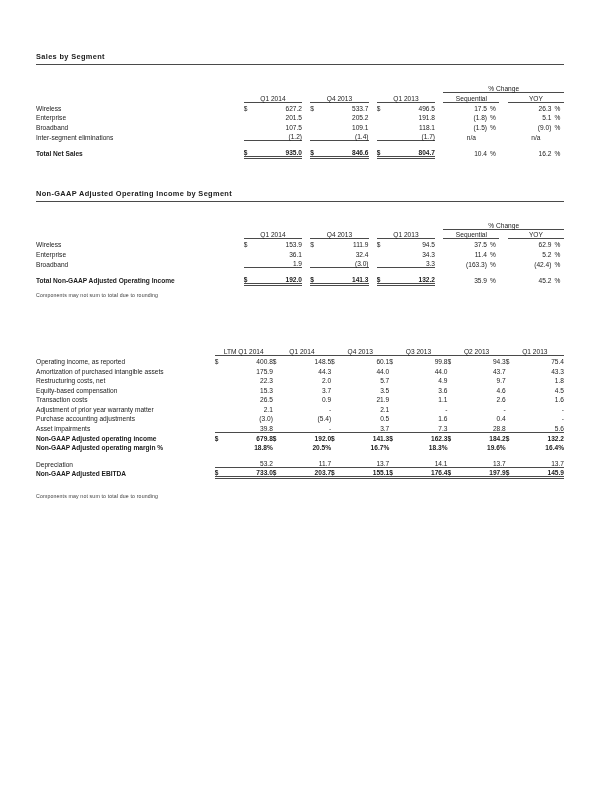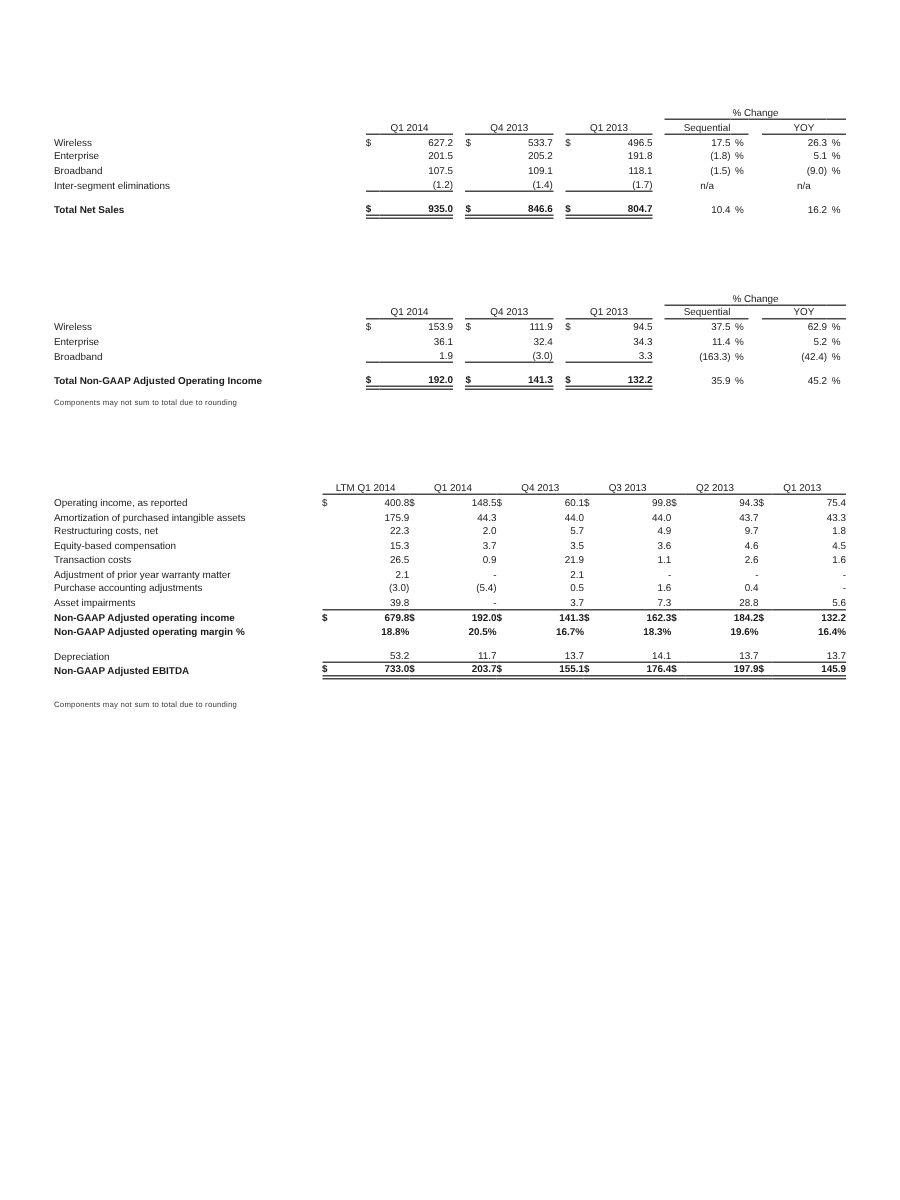--- a/index.html
+++ b/index.html
@@ -53,20 +53,21 @@
   .s3 col.c-cur{width:9px;}
   .s3 col.c-num{width:49px;}
 </style>
 </head>
 <body>
 
 <div class="page">
   <div class="sheet">
 
     <div class="section">
+      <div class="sec-title">Sales by Segment</div>
 
       <div class="spacer-md"></div>
 
       <table class="s12">
         <colgroup>
           <col class="c-lbl">
             <col class="c-cur">
             <col class="c-num">
             <col class="c-gap">
           <col class="c-cur">
@@ -192,20 +193,21 @@
           <td class="num">16.2</td>
           <td class="pct">%</td>
         </tr>
       </tbody>
         </table>
     </div>
 
     <div class="spacer-lg"></div>
 
     <div class="section">
+      <div class="sec-title">Non-GAAP Adjusted Operating Income by Segment</div>
 
       <div class="spacer-md"></div>
 
       <table class="s12">
         <colgroup>
           <col class="c-lbl">
             <col class="c-cur">
             <col class="c-num">
             <col class="c-gap">
           <col class="c-cur">

